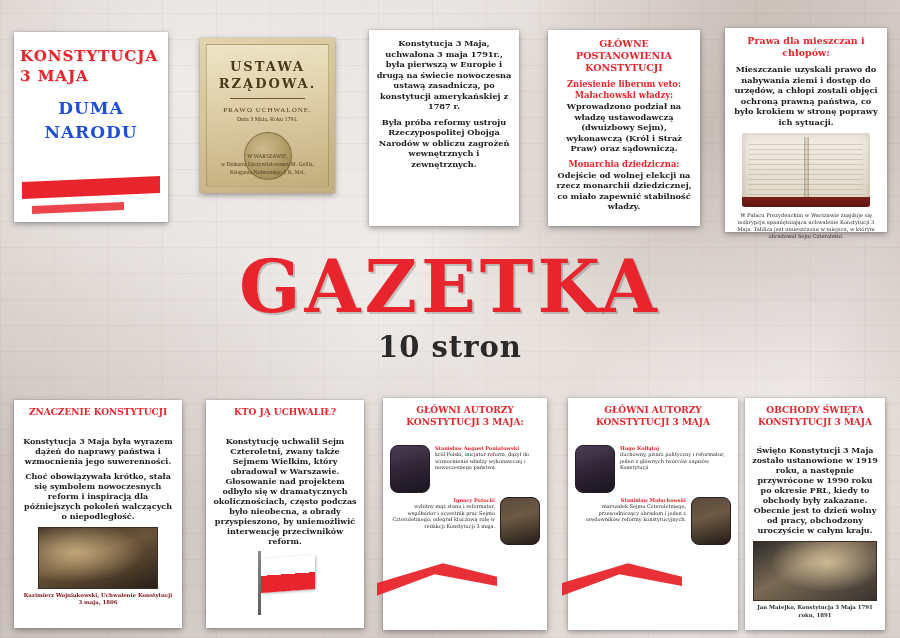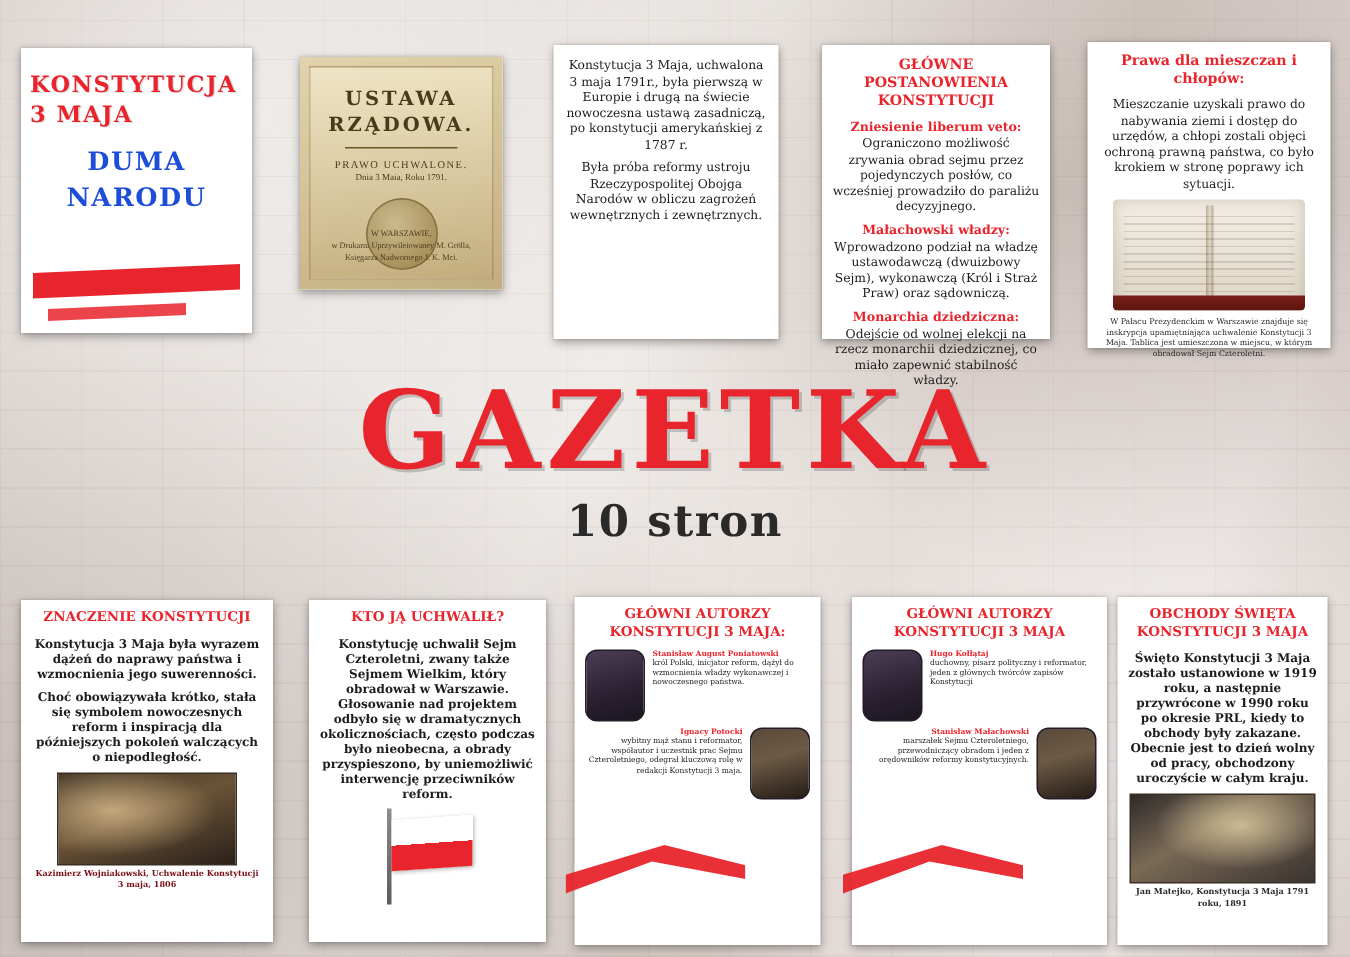--- a/index.html
+++ b/index.html
@@ -136,21 +136,21 @@
     font-family: "DejaVu Serif", serif;
     color: #e8252c;
     font-weight: bold;
     font-size: 9.5px;
     line-height: 12px;
     margin-bottom: 5px;
   }
   .c-txt p {
     margin: 0 0 5px 0;
     font-family: "DejaVu Serif", serif;
-    font-weight: normal;
+    font-weight: bold;
     font-size: 8.2px;
     line-height: 10.5px;
     color: #1d1d1d;
   }
   .c-txt .sub {
     color: #e8252c;
     font-size: 8.4px;
     font-weight: bold;
     margin-bottom: 1px;
     font-family: "DejaVu Serif", serif;
@@ -219,21 +219,21 @@
     background: #ffffff;
     padding: 7px 7px 6px;
     text-align: center;
   }
   .b-card .hdr {
     font-family: "DejaVu Serif", serif;
     color: #e8252c;
     font-weight: bold;
     font-size: 9px;
     line-height: 11.5px;
-    margin-bottom: 5px;
+    margin-bottom: 17px;
   }
   .b-card p {
     margin: 0 0 5px 0;
     font-family: "DejaVu Serif", serif;
     font-weight: bold;
     font-size: 8px;
     line-height: 10px;
     color: #1d1d1d;
   }
 
@@ -333,21 +333,20 @@
   </div>
 
   <div class="card c-txt c-konst">
     <p>Konstytucja 3 Maja, uchwalona 3 maja 1791r., była pierwszą w Europie i drugą na świecie nowoczesna ustawą zasadniczą, po konstytucji amerykańskiej z 1787 r.</p>
     <p>Była próba reformy ustroju Rzeczypospolitej Obojga Narodów w obliczu zagrożeń wewnętrznych i zewnętrznych.</p>
   </div>
 
   <div class="card c-txt c-glowne">
     <div class="hdr">GŁÓWNE POSTANOWIENIA KONSTYTUCJI</div>
     <div class="sub">Zniesienie liberum veto:</div>
-    <p>Ograniczono możliwość zrywania obrad sejmu przez pojedynczych posłów, co wcześniej prowadziło do paraliżu decyzyjnego.</p>
     <div class="sub">Małachowski władzy:</div>
     <p>Wprowadzono podział na władzę ustawodawczą (dwuizbowy Sejm), wykonawczą (Król i Straż Praw) oraz sądowniczą.</p>
     <div class="sub">Monarchia dziedziczna:</div>
     <p>Odejście od wolnej elekcji na rzecz monarchii dziedzicznej, co miało zapewnić stabilność władzy.</p>
   </div>
 
   <div class="card c-txt c-prawa">
     <div class="hdr">Prawa dla mieszczan i chłopów:</div>
     <p>Mieszczanie uzyskali prawo do nabywania ziemi i dostęp do urzędów, a chłopi zostali objęci ochroną prawną państwa, co było krokiem w stronę poprawy ich sytuacji.</p>
     <div class="book">

